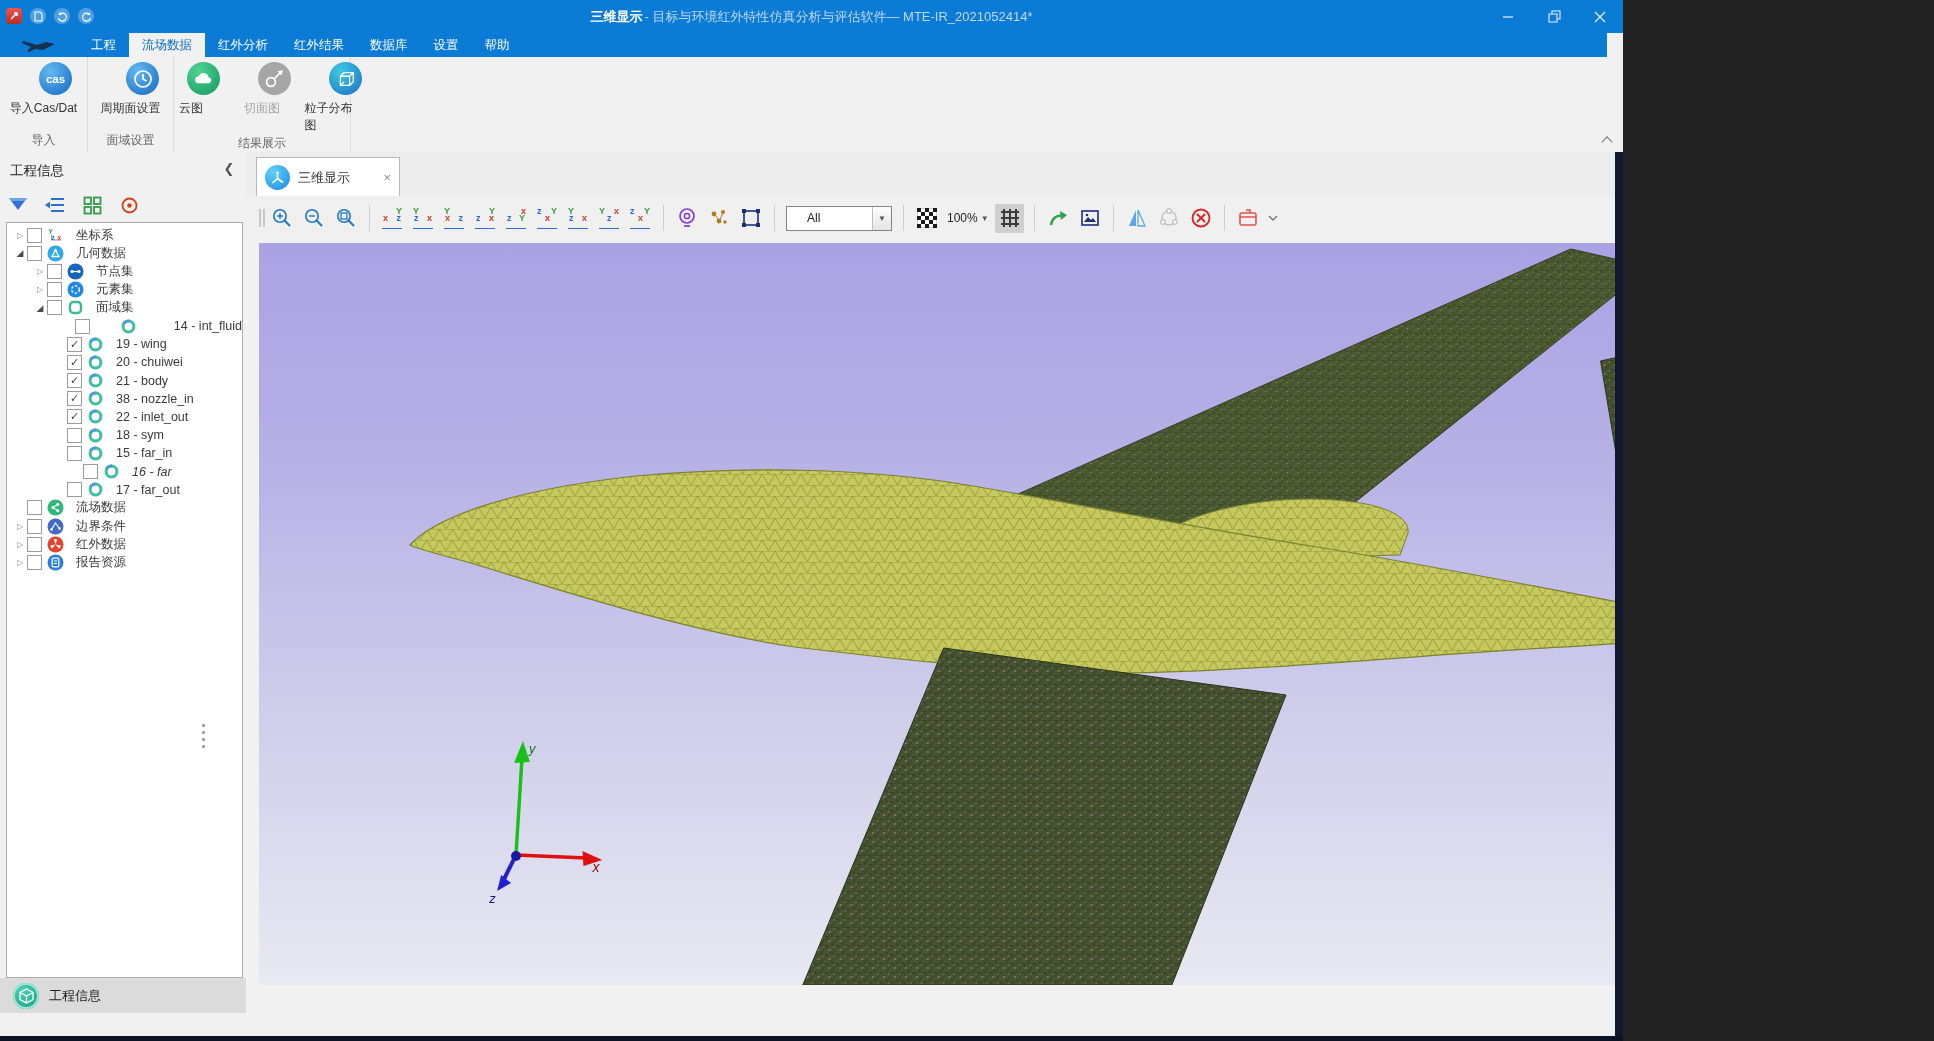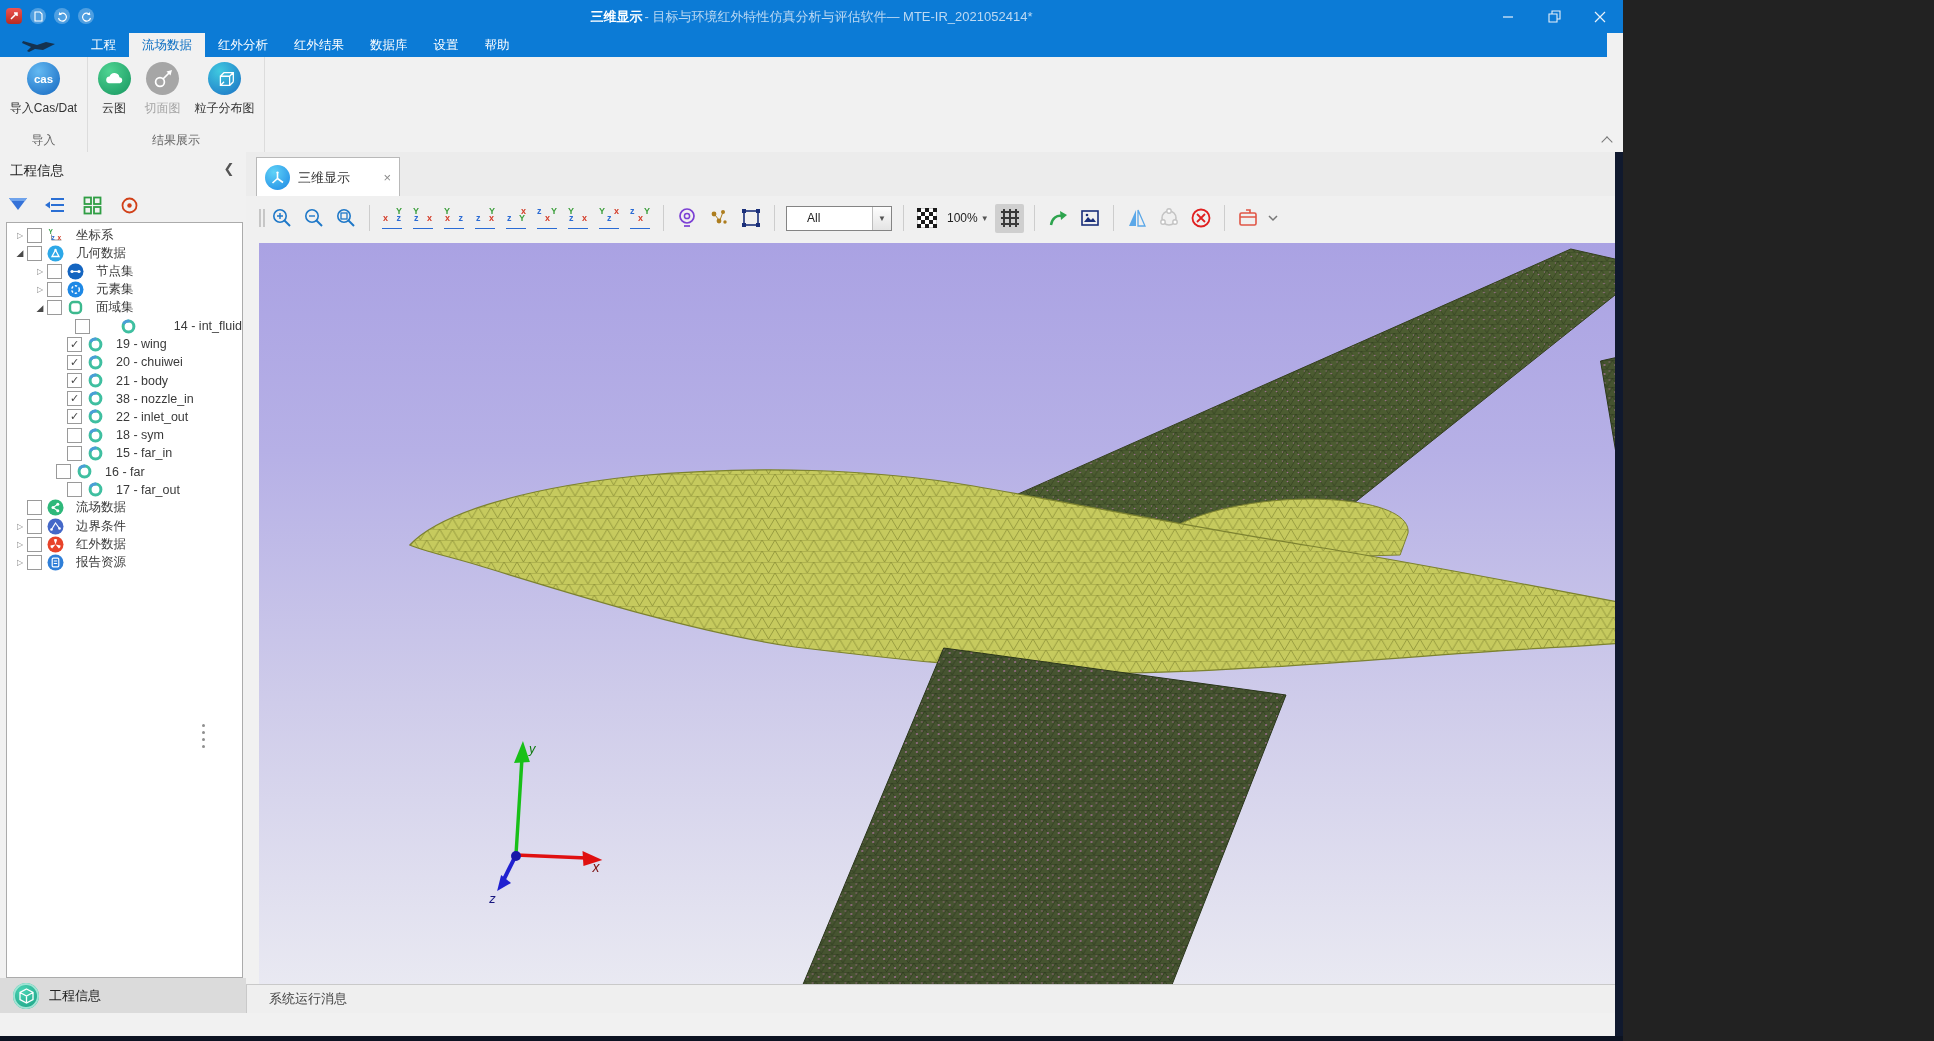--- a/index.html
+++ b/index.html
@@ -28,21 +28,21 @@
   .mr-circle.fill{background:#6fd0f5;}
   .mr-circle.line{border:1.5px solid #eaf4fc;}
   
   .ribbon{position:absolute;top:57px;left:0;right:0;height:95px;background:#f1f1f1;
           border-bottom:1px solid #d7d7d7;display:flex;}
   .rgroup{display:flex;flex-direction:column;border-right:1px solid #dcdcdc;}
   .rbtns{flex:1;display:flex;align-items:flex-start;justify-content:center;padding-top:5px;}
   .rbtn{display:flex;flex-direction:column;align-items:center;padding:0 7px;font-size:12px;color:#333;cursor:default;}
   .rbtn.disabled{color:#a4a4a4;}
   .rcirc{width:33px;height:33px;border-radius:50%;margin-bottom:5px;display:flex;align-items:center;
-         justify-content:center;color:#fff;font-size:11.5px;font-weight:bold;}
+         justify-content:center;color:#fff;font-size:11.5px;font-weight:bold;margin-left:24px;}
   .rcirc.blue{background:radial-gradient(circle at 35% 28%,#63b9f2,#1467c0);}
   .rcirc.green{background:radial-gradient(circle at 35% 28%,#4fd492,#16955f);}
   .rcirc.teal{background:radial-gradient(circle at 35% 28%,#3fc9e0,#1a6fc4);}
   .rcirc.gray{background:#a6a6a6;}
   .rlabel{height:21px;text-align:center;font-size:12px;color:#666;line-height:19px;}
   .ribbon-collapse{position:absolute;right:12px;top:135px;}
   
   .main{position:absolute;top:152px;left:0;width:1926px;height:861px;background:#f1f1f1;}
   
   .lp{position:absolute;left:0;top:0;width:246px;height:861px;background:#f1f1f1;}
@@ -201,20 +201,34 @@
     <div style="display:flex">
         <div class="rgroup" style="width: 87px;">
           <div class="rbtns">
             <div class="rbtn">
               <span class="rcirc blue">cas</span>
               <span>导入Cas/Dat</span>
             </div>
           </div>
           <div class="rlabel">导入</div>
         </div>
+        <div class="rgroup" style="width: 85px;">
+          <div class="rbtns">
+            <div class="rbtn">
+              <span class="rcirc blue">
+                <svg width="22" height="22" viewBox="0 0 22 22">
+                  <circle cx="11" cy="11" r="8" fill="none" stroke="#fff" stroke-width="1.7"></circle>
+                  <path d="M11 6v5l3.5 2" fill="none" stroke="#fff" stroke-width="1.7"></path>
+                </svg>
+              </span>
+              <span>周期面设置</span>
+            </div>
+          </div>
+          <div class="rlabel">面域设置</div>
+        </div>
         <div class="rgroup" style="width: 176px;">
           <div class="rbtns">
             <div class="rbtn">
               <span class="rcirc green">
                 <svg width="24" height="24" viewBox="0 0 28 28">
                   <path d="M8 19a4 4 0 0 1 .8-7.9A6 6 0 0 1 20.4 12a3.5 3.5 0 0 1 .6 6.9z" fill="#fff"></path>
                 </svg>
               </span>
               <span>云图</span>
             </div>
@@ -419,21 +433,21 @@
             <span class="texp"></span>
             <span class="tcb"></span>
             <span class="tico">
               <svg width="17" height="17" viewBox="0 0 17 17">
                 <circle cx="8.5" cy="8.5" r="5.4" fill="none" stroke="#3fbfa0" stroke-width="3"></circle>
                 <path d="M4 5a5.4 5.4 0 0 1 4.5-2" fill="none" stroke="#4a9ed8" stroke-width="3" stroke-linecap="round"></path>
               </svg>
             </span>
             <span class="tlabel">15 - far_in</span>
           </div>
-          <div class="trow" style="padding-left: 35px;">
+          <div class="trow" style="padding-left: 62px; font-style: italic;">
             <span class="texp"></span>
             <span class="tcb"></span>
             <span class="tico">
               <svg width="17" height="17" viewBox="0 0 17 17">
                 <circle cx="8.5" cy="8.5" r="5.4" fill="none" stroke="#3fbfa0" stroke-width="3"></circle>
                 <path d="M4 5a5.4 5.4 0 0 1 4.5-2" fill="none" stroke="#4a9ed8" stroke-width="3" stroke-linecap="round"></path>
               </svg>
             </span>
             <span class="tlabel">16 - far</span>
           </div>
@@ -771,23 +785,20 @@
             <line x1="259" y1="612" x2="246" y2="638" stroke="#2020d0" stroke-width="4"></line>
             <polygon points="240,648 244,632 254,640" fill="#2020d0"></polygon>
             <circle cx="259" cy="613" r="5" fill="#1818a8"></circle>
             <text x="336" y="629" font-size="14" font-style="italic" fill="#7a1010">x</text>
             <text x="272" y="510" font-size="13" font-style="italic" fill="#0f7a0f">y</text>
             <text x="232" y="660" font-size="13" font-style="italic" fill="#181880">z</text>
           </g>
         </svg>
       </div>
 
-      <div class="msgbar">
-        <span>系统运行消息</span>
-      </div>
     </div>
   </div>
 
 
   <div class="rightsliver"></div>
   <div class="bottomstrip">
       <i></i>
     </div>
 </div>
 

